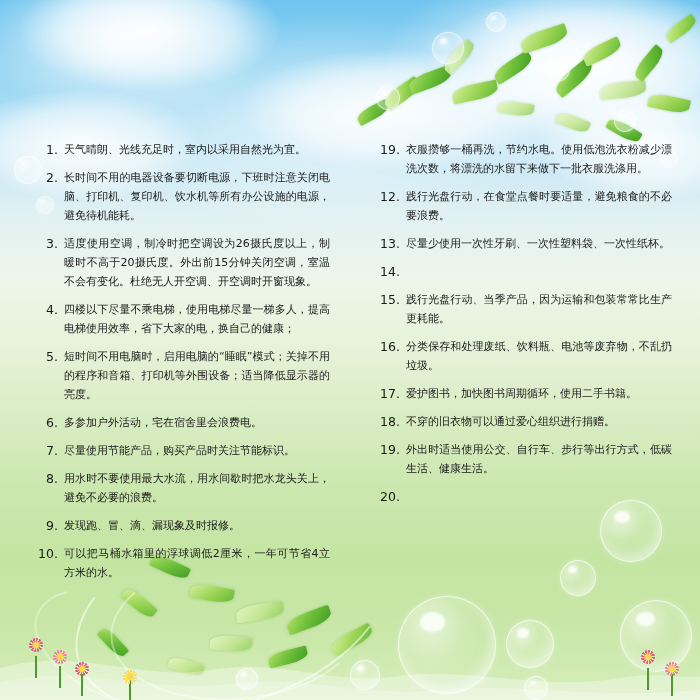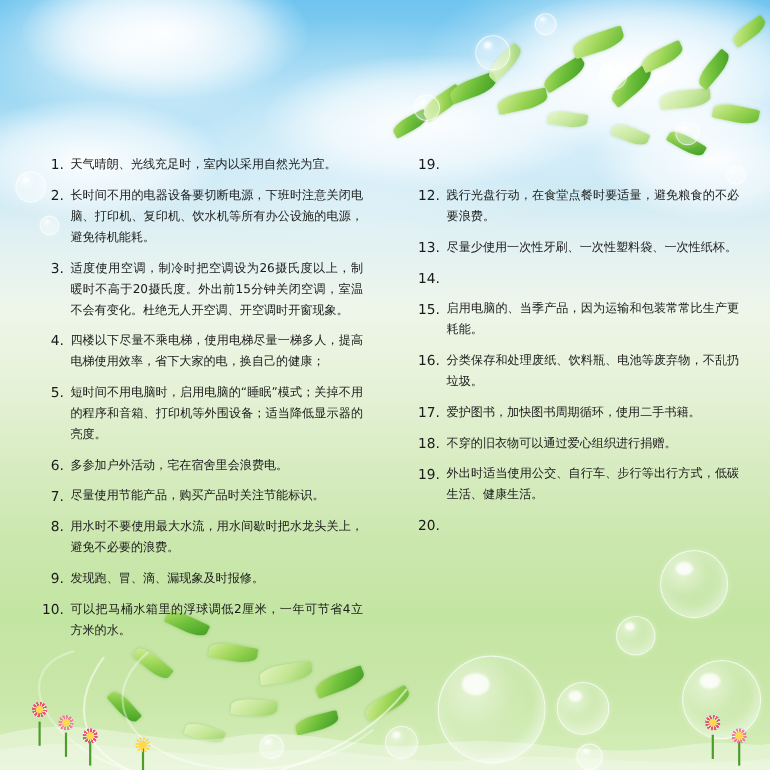--- a/index.html
+++ b/index.html
@@ -295,35 +295,36 @@
     </div>
     <div class="tip">
       <div class="tip-num">10.</div>
       <div class="tip-text">可以把马桶水箱里的浮球调低2厘米，一年可节省4立方米的水。</div>
     </div>
   </div>
 
   <div class="col" id="col-right">
     <div class="tip">
       <div class="tip-num">19.</div>
+      <div class="tip-text">衣服攒够一桶再洗，节约水电。使用低泡洗衣粉减少漂洗次数，将漂洗的水留下来做下一批衣服洗涤用。</div>
     </div>
     <div class="tip">
       <div class="tip-num">12.</div>
       <div class="tip-text">践行光盘行动，在食堂点餐时要适量，避免粮食的不必要浪费。</div>
     </div>
     <div class="tip">
       <div class="tip-num">13.</div>
       <div class="tip-text">尽量少使用一次性牙刷、一次性塑料袋、一次性纸杯。</div>
     </div>
     <div class="tip">
       <div class="tip-num">14.</div>
     </div>
     <div class="tip">
       <div class="tip-num">15.</div>
-      <div class="tip-text">启用电脑的、当季产品，因为运输和包装常常比生产更耗能。</div>
+      <div class="tip-text">践行光盘行动、当季产品，因为运输和包装常常比生产更耗能。</div>
     </div>
     <div class="tip">
       <div class="tip-num">16.</div>
       <div class="tip-text">分类保存和处理废纸、饮料瓶、电池等废弃物，不乱扔垃圾。</div>
     </div>
     <div class="tip">
       <div class="tip-num">17.</div>
       <div class="tip-text">爱护图书，加快图书周期循环，使用二手书籍。</div>
     </div>
     <div class="tip">

